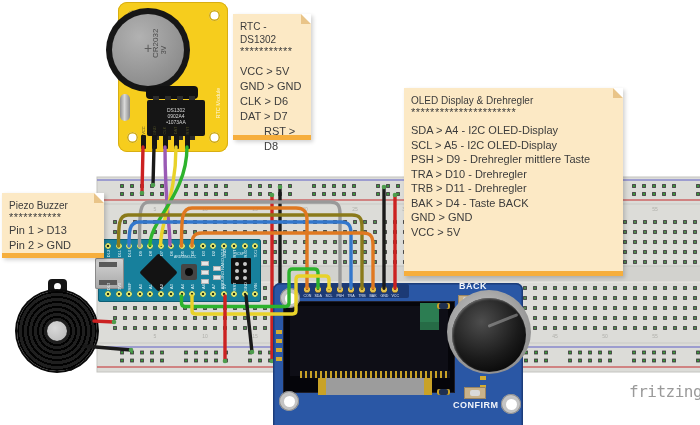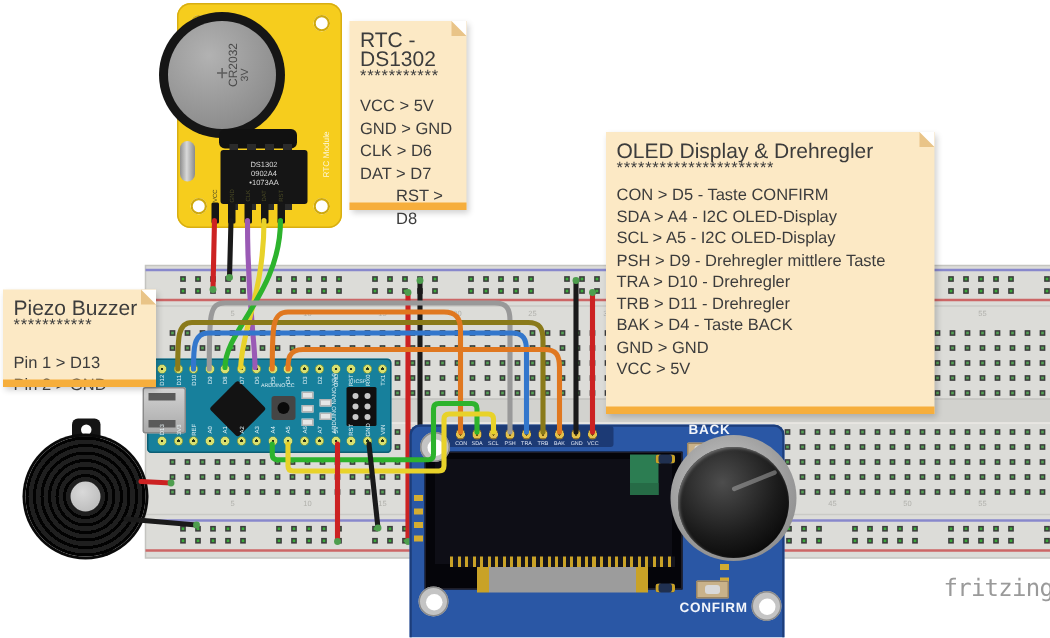--- a/index.html
+++ b/index.html
@@ -7,21 +7,21 @@
          font-family:"Liberation Sans",sans-serif;}
   .abs{position:absolute;}
   svg{position:absolute;left:0;top:0;}
 
   
   .note{position:absolute;background:#fce9c5;box-shadow:1.5px 2px 4px rgba(0,0,0,.18);
         padding:6px 7px 10px 7px;box-sizing:border-box;color:#3c3c3c;}
   .note::before{content:'';position:absolute;top:0;right:0;width:0;height:0;
         border-bottom:10px solid #e9c488;border-right:10px solid #ffffff;}
   .note::after{content:'';position:absolute;left:0;right:0;bottom:0;height:5px;background:#f6ae3c;}
-  .ntitle{font-size:14px;line-height:13px;}
+  .ntitle{font-size:10px;line-height:13px;}
   .nstars{font-size:11px;line-height:11px;letter-spacing:.5px;}
   .nlines{margin-top:8px;}
   .nline{font-size:11px;}
 
   
   .rtc{position:absolute;left:118px;top:2px;width:110px;height:150px;background:#f6cd1d;
        border-radius:9px;box-shadow:inset 0 0 0 1px #d8ae12;}
   .rtc-hole{position:absolute;width:11px;height:11px;border-radius:50%;background:#fff;
        box-shadow:inset 0 0 0 1.5px #cfa90e;}
   .bat-outer{position:absolute;left:-12px;top:6px;width:84px;height:84px;border-radius:50%;background:#161616;}
@@ -2024,21 +2024,21 @@
       <circle cx="225" cy="361" r="2.3"></circle>
         <circle cx="252" cy="352" r="2.3"></circle>
       <circle cx="384" cy="187" r="2.3"></circle>
         <circle cx="395" cy="195" r="2.3"></circle>
     </g>
   </svg>
 
   <div class="note" style="left:2px;top:193px;width:102px;height:65px;">
     <div class="ntitle">Piezo Buzzer</div>
     <div class="nstars">***********</div>
-    <div class="nlines" style="margin-top:12px;">
+    <div class="nlines" style="margin-top:0;">
         <div class="nline" style="line-height:15px;">Pin 1 &gt; D13</div>
         <div class="nline" style="line-height:15px;">Pin 2 &gt; GND</div>
       </div>
   </div>
 
   <div class="note" style="left:233px;top:14px;width:78px;height:126px;">
     <div class="ntitle">RTC - DS1302</div>
     <div class="nstars">***********</div>
     <div class="nlines" style="margin-top:7px;">
         <div class="nline" style="line-height:15px;">VCC &gt; 5V</div>
@@ -2046,21 +2046,20 @@
         <div class="nline" style="line-height:15px;">CLK &gt; D6</div>
         <div class="nline" style="line-height:15px;">DAT &gt; D7</div>
         <div class="nline" style="line-height:15px;padding-left:24px;">RST &gt; D8</div>
       </div>
   </div>
 
   <div class="note" style="left:404px;top:61px;width:219px;height:188px;margin-top:27px;">
     <div class="ntitle">OLED Display &amp; Drehregler</div>
     <div class="nstars">**********************</div>
     <div class="nlines" style="margin-top:5px;">
-        <div class="nline" style="line-height:14.5px;">CON &gt; D5 - Taste CONFIRM</div>
         <div class="nline" style="line-height:14.5px;">SDA &gt; A4 - I2C OLED-Display</div>
         <div class="nline" style="line-height:14.5px;">SCL &gt; A5 - I2C OLED-Display</div>
         <div class="nline" style="line-height:14.5px;">PSH &gt; D9 - Drehregler mittlere Taste</div>
         <div class="nline" style="line-height:14.5px;">TRA &gt; D10 - Drehregler</div>
         <div class="nline" style="line-height:14.5px;">TRB &gt; D11 - Drehregler</div>
         <div class="nline" style="line-height:14.5px;">BAK &gt; D4 - Taste BACK</div>
         <div class="nline" style="line-height:14.5px;">GND &gt; GND</div>
         <div class="nline" style="line-height:14.5px;">VCC &gt; 5V</div>
       </div>
   </div>

